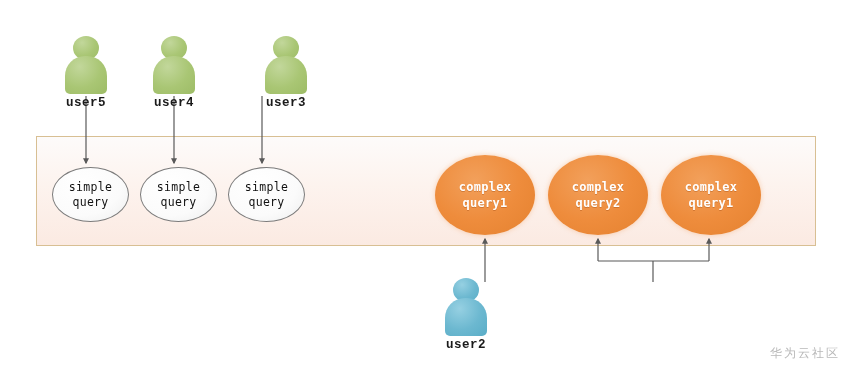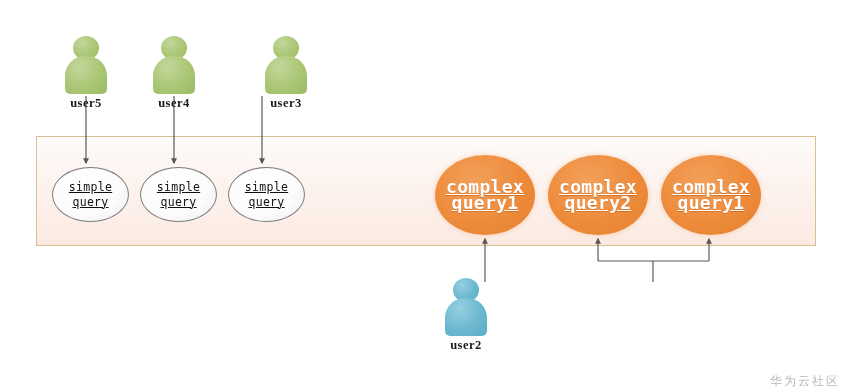--- a/index.html
+++ b/index.html
@@ -69,21 +69,21 @@
   }
   .actor.green .head,
   .actor.green .body {
     background: radial-gradient(circle at 35% 28%, #c2d79b 0%, #a9c674 55%, #9dbc66 100%);
   }
   .actor.blue .head,
   .actor.blue .body {
     background: radial-gradient(circle at 35% 28%, #96d0e2 0%, #6cb8d0 55%, #5aadc7 100%);
   }
   .actor .label {
-    font-family: Liberation Serif, serif;
+    font-family: Liberation Mono, monospace;
     font-size: 12.5px;
     font-weight: bold;
     color: #1a1a1a;
     letter-spacing: 0.5px;
     line-height: 14px;
     margin-top: 2px;
     white-space: nowrap;
   }
   
   .node {
@@ -94,50 +94,49 @@
     border-radius: 50%;
     box-sizing: border-box;
     text-align: center;
   }
   .node .txt {
     font-family: "DejaVu Sans Mono", "Liberation Mono", monospace;
     font-size: 11.5px;
     line-height: 15px;
     letter-spacing: 0.3px;
     white-space: pre-line;
-    text-decoration: underline;
   }
   .node.simple {
     width: 77px;
     height: 55px;
     border: 1px solid #7b7b7b;
     background: radial-gradient(ellipse at 38% 30%, #ffffff 0%, #fbfbfb 60%, #ededed 100%);
   }
   .node.simple .txt {
     color: #111111;
   }
   .node.complex {
     width: 100px;
     height: 80px;
     border: none;
     background: radial-gradient(ellipse at 40% 32%, #f2a05b 0%, #ee8c3c 52%, #e4812f 100%);
     box-shadow: 0 0 5px rgba(238,140,60,0.35);
   }
   .node.complex .txt {
     color: #ffffff;
     font-weight: bold;
-    font-size: 18px;
+    font-size: 12px;
     line-height: 16px;
     text-shadow: 0 1px 0 rgba(150,70,15,0.35);
   }
   
   .watermark {
     position: absolute;
     right: 16px;
-    bottom: 0;
+    bottom: 28px;
     font-family: "DejaVu Sans", "Liberation Sans", sans-serif;
     font-size: 12px;
     color: #b9b9b9;
     letter-spacing: 2px;
     white-space: nowrap;
   }
 </style>
 </head>
 <body>
 

